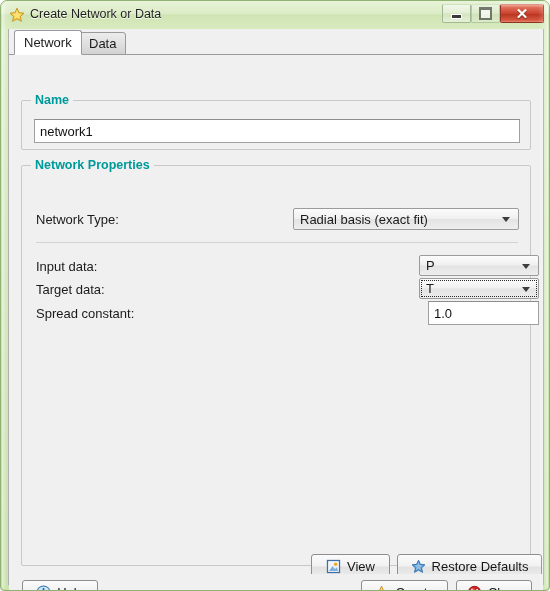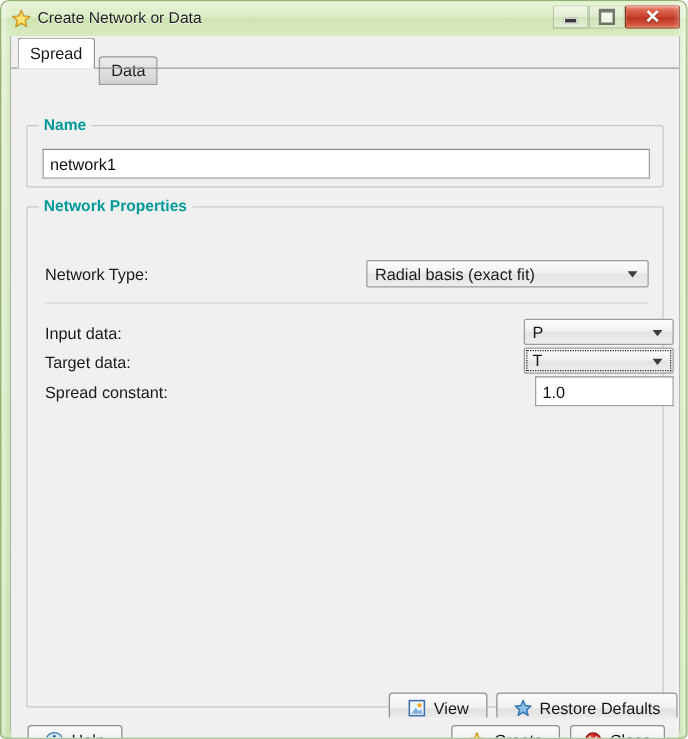--- a/index.html
+++ b/index.html
@@ -127,21 +127,21 @@
   
   #tabstrip {
     position: absolute;
     left: 0; top: 0;
     width: 534px;
     height: 26px;
     background: #f0f0f0;
   }
   .tab {
     position: absolute;
-    top: 16px;
+    top: 3px;
     box-sizing: border-box;
     padding: 0 9px;
     height: 23px;
     line-height: 22px;
     font-size: 13px;
     color: #1a1a1a;
     border: 1px solid #9a9a9a;
     border-radius: 3px 3px 0 0;
   }
   .tab.selected {
@@ -317,21 +317,21 @@
           <div class="close-x">✕</div>
         </div>
     </div>
   </div>
 
   <div id="client">
 
     <div id="tabstrip">
       <div id="tab-underline"></div>
       <div class="tab unselected" id="tab-data">Data</div>
-      <div class="tab selected" id="tab-network">Spread</div>
+      <div class="tab selected" id="tab-network">Network</div>
     </div>
 
     <div id="tabpage">
 
       <div class="groupbox" id="grp-name">
         <div class="group-title">Name</div>
         <div class="textbox" id="tb-name">network1</div>
       </div>
 
       <div class="groupbox" id="grp-props">

